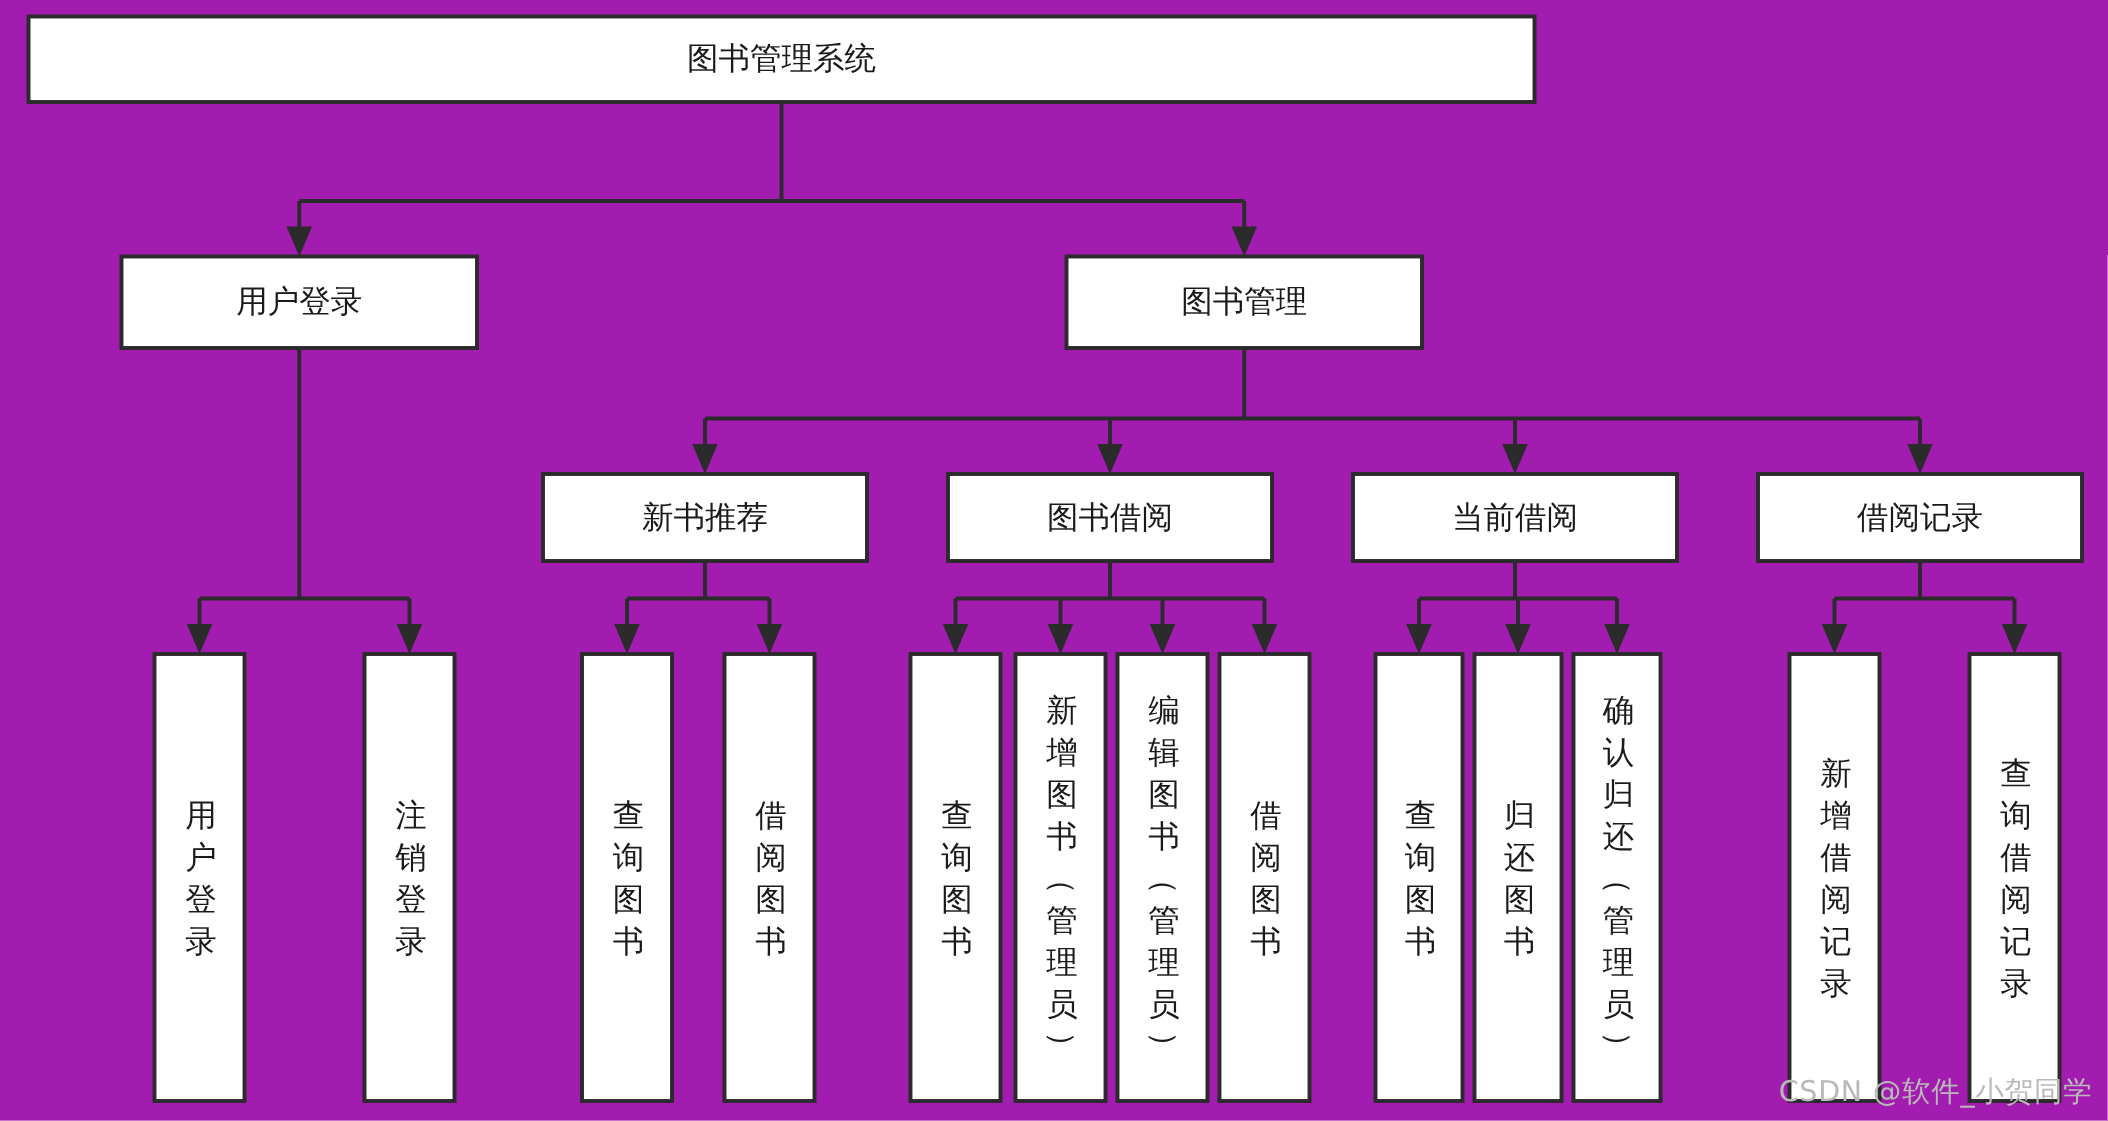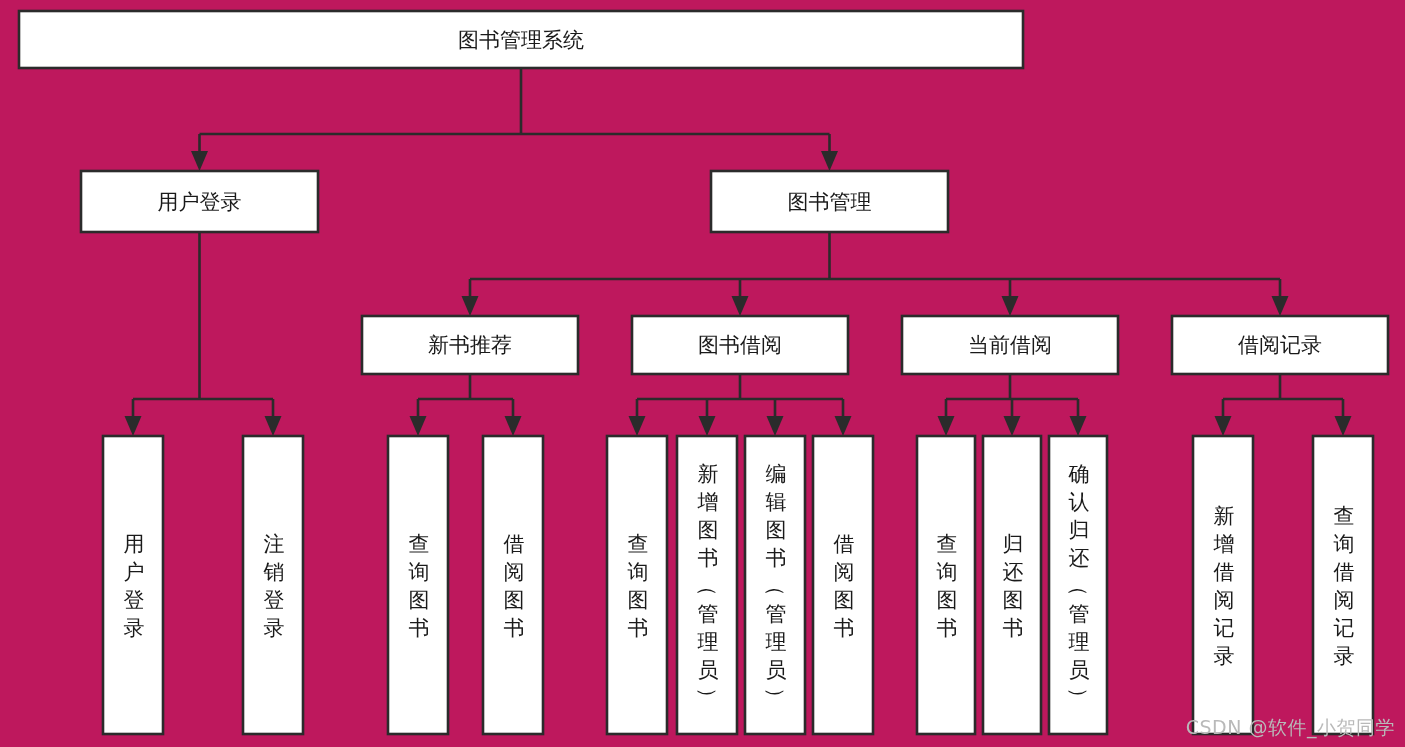--- a/index.html
+++ b/index.html
@@ -10,21 +10,21 @@
   body {
     width: 1405px;
     height: 747px;
     overflow: hidden;
     font-family: "DejaVu Sans", "Liberation Sans", sans-serif;
   }
   #diagram-root {
     position: relative;
     width: 1405px;
     height: 747px;
-    background: #be185d;
+    background: #a21caf;
   }
   svg#flow-svg {
     position: absolute;
     left: 0;
     top: 0;
     width: 1405px;
     height: 747px;
     display: block;
   }
   .node-box {

